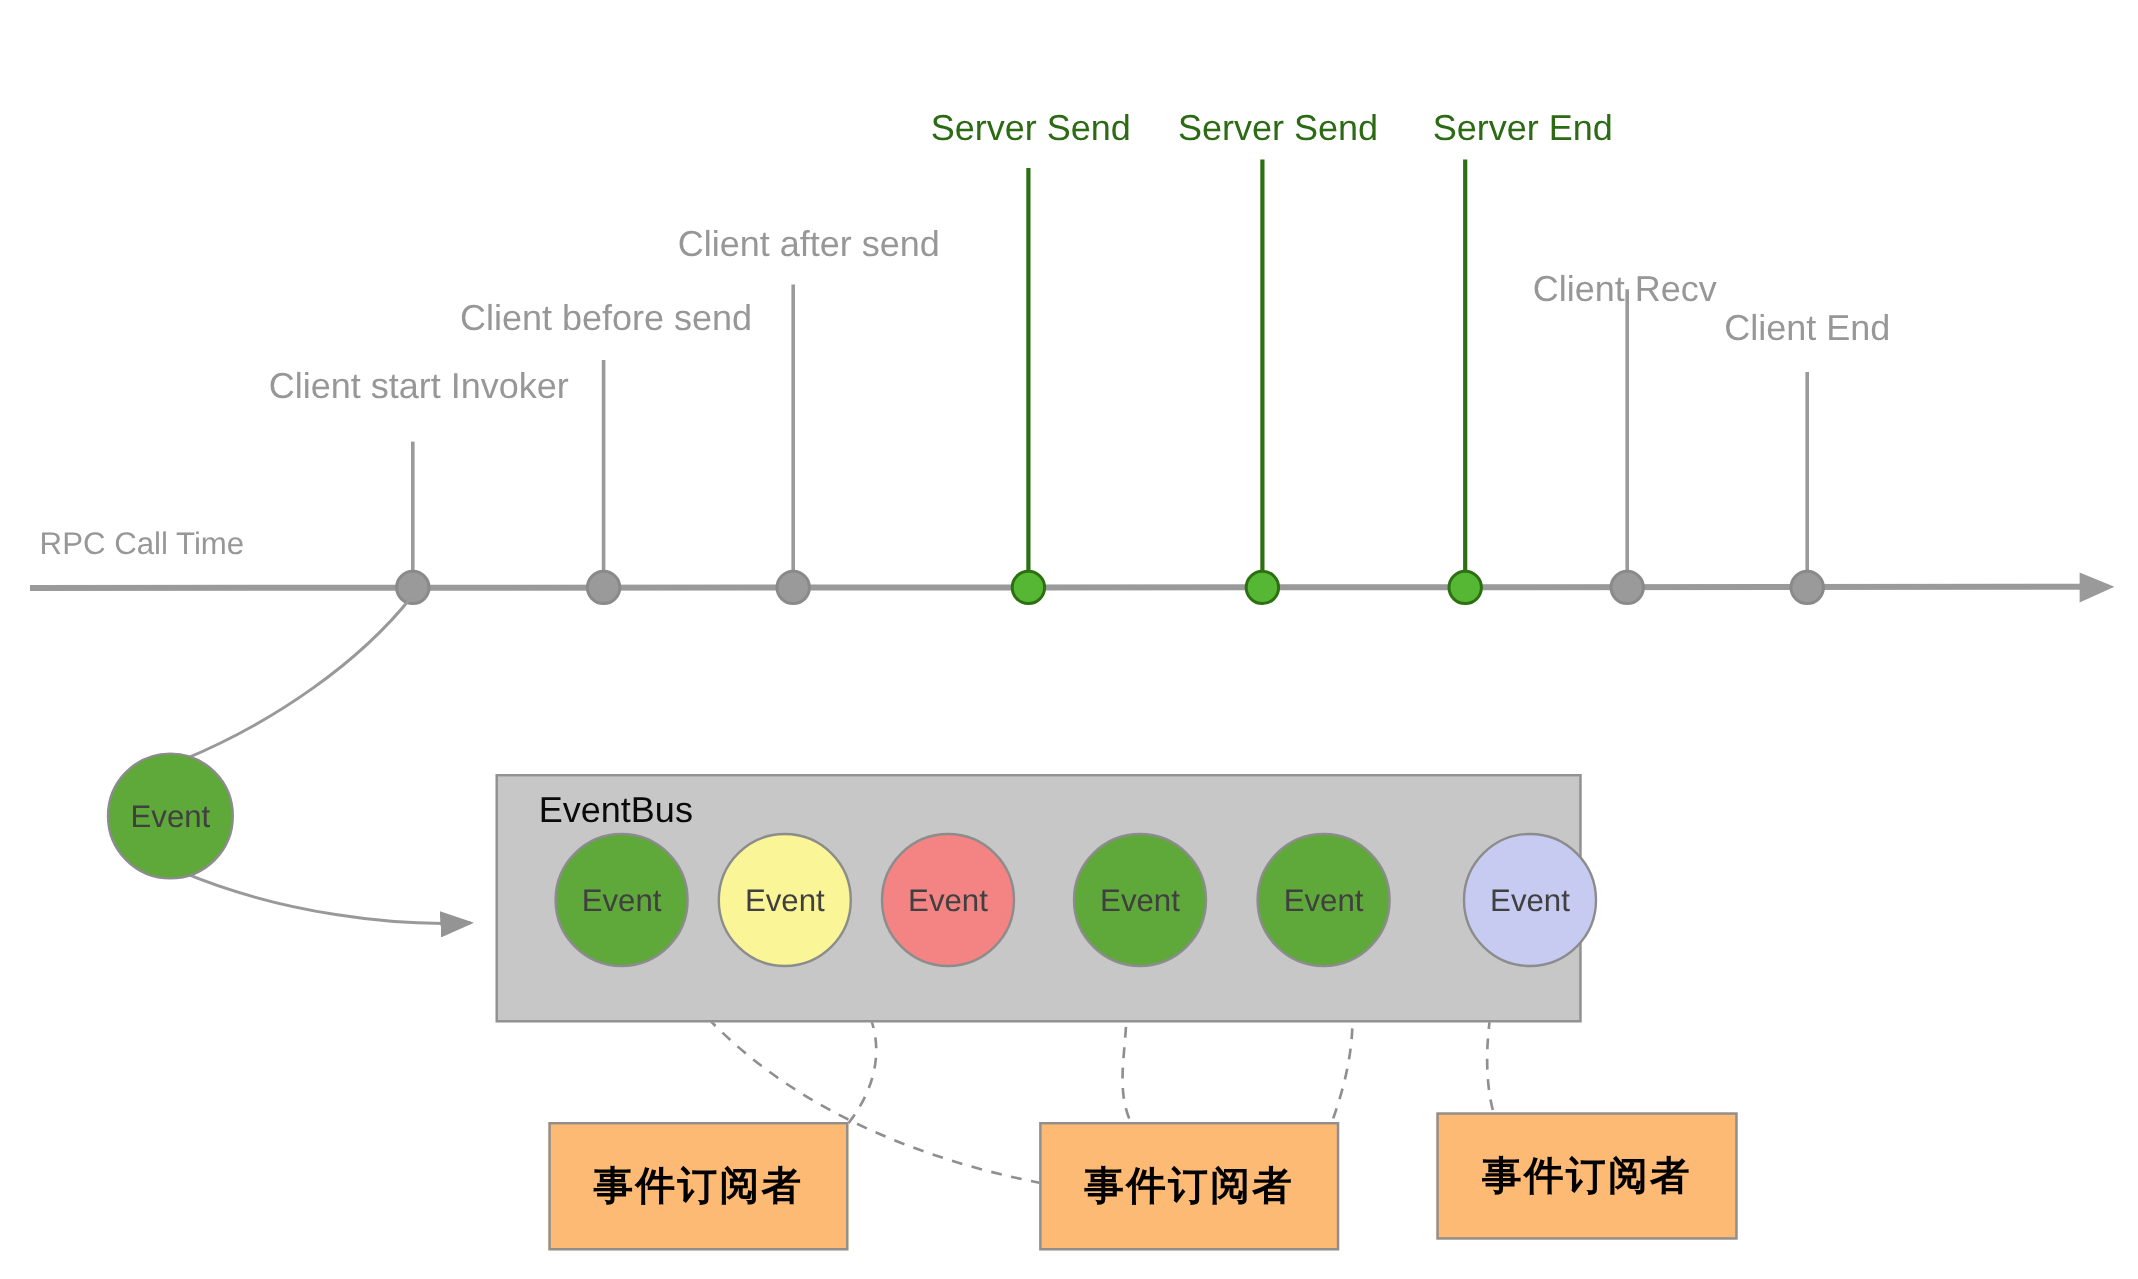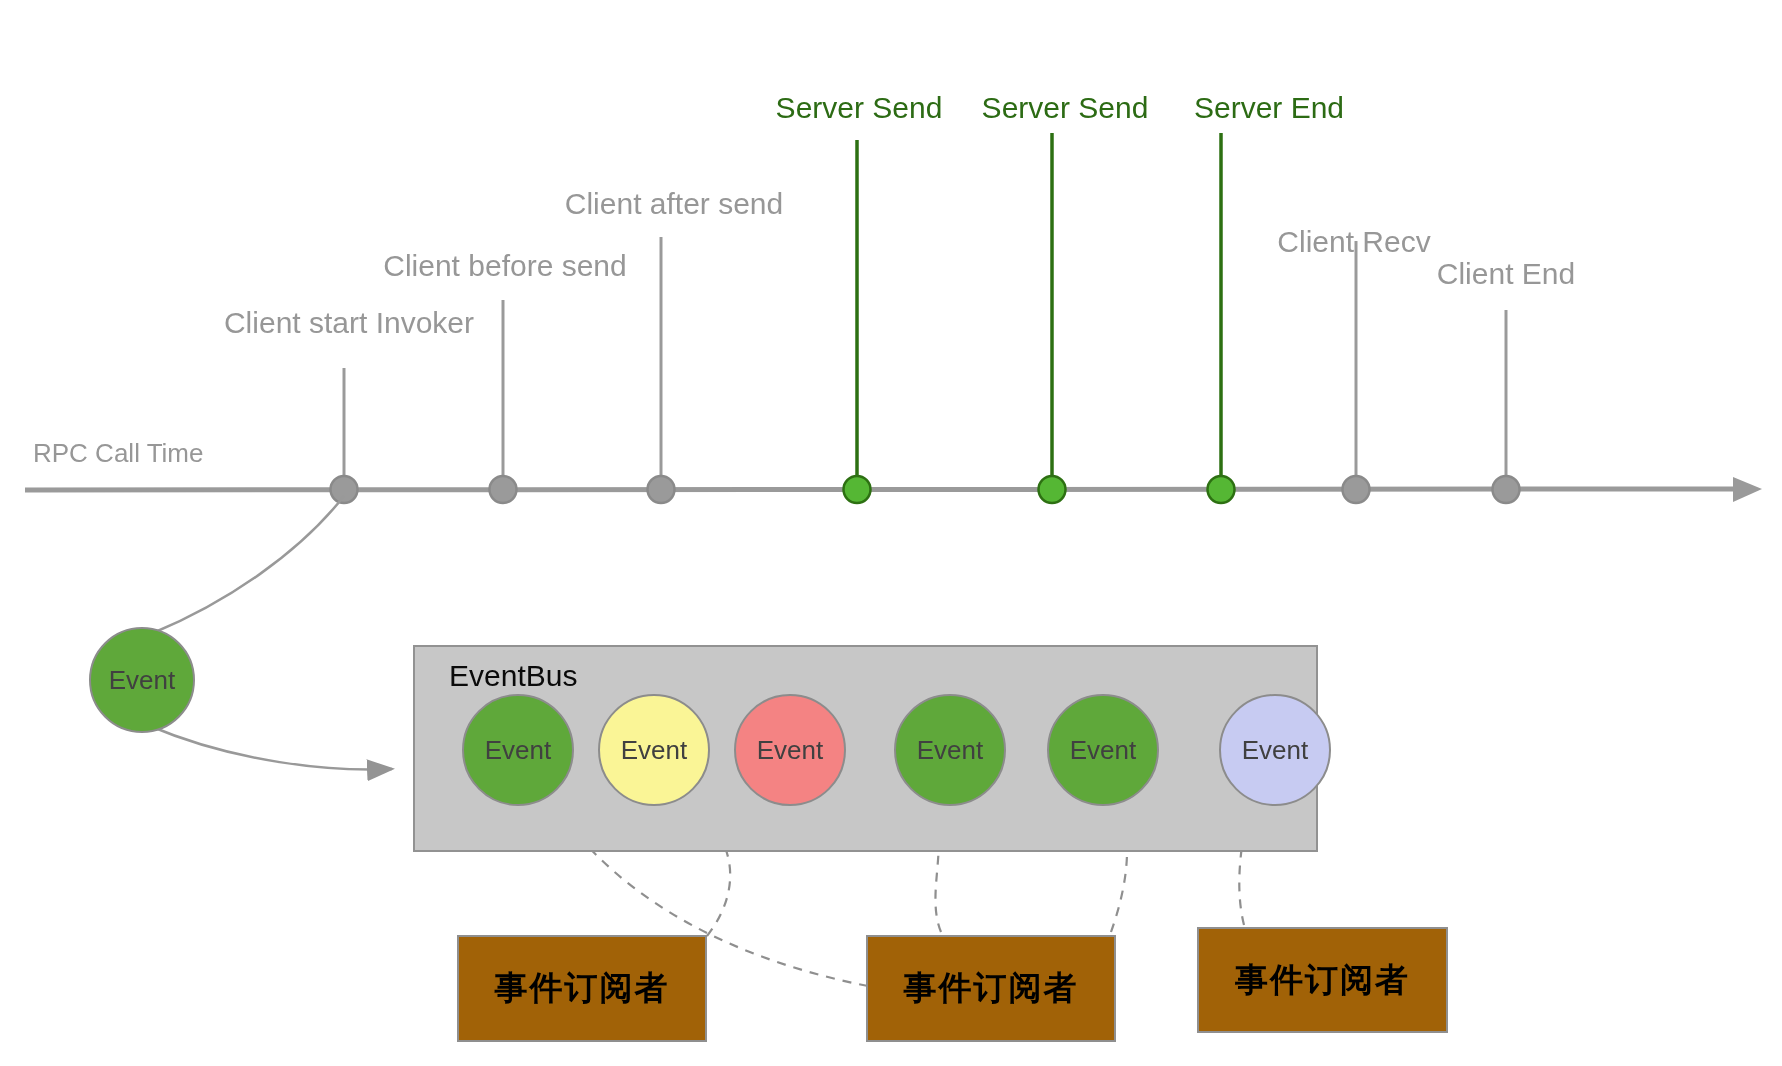--- a/index.html
+++ b/index.html
@@ -24,21 +24,21 @@
   #source-event{left:89px;top:627px;width:106px;height:106px;background:#5fa83a;}
   #eventbus{
     position:absolute;left:413px;top:645px;width:905px;height:207px;box-sizing:border-box;
     background:#c7c7c7;border:2.5px solid #929292;
   }
   #eventbus-title{
     position:absolute;left:34px;top:12px;font-size:30px;font-weight:500;color:#0a0a0a;
   }
   .bus-event{width:112px;height:112px;position:absolute;top:47px;}
   .subscriber{
-    position:absolute;box-sizing:border-box;background:#a16207;border:2px solid #8f8f8f;
+    position:absolute;box-sizing:border-box;background:#fdba74;border:2px solid #8f8f8f;
     display:flex;align-items:center;justify-content:center;
     font-size:33px;font-weight:600;color:#000;letter-spacing:2px;
   }
   #subscriber-1{left:457px;top:935px;width:250px;height:107px;}
   #subscriber-2{left:866px;top:935px;width:250px;height:107px;}
   #subscriber-3{left:1197px;top:927px;width:251px;height:106px;}
 </style>
 </head>
 <body>
 

